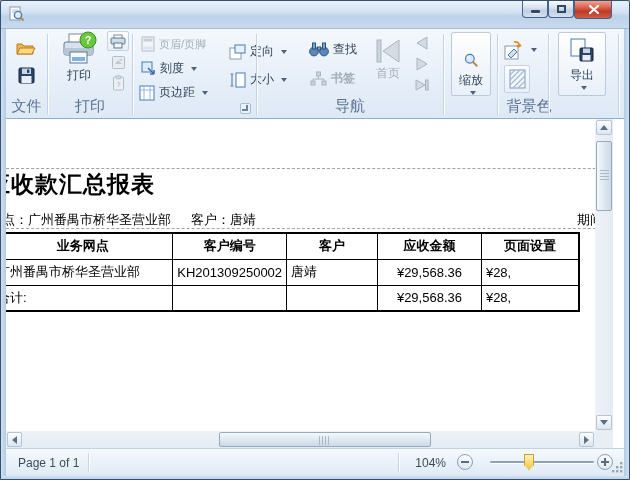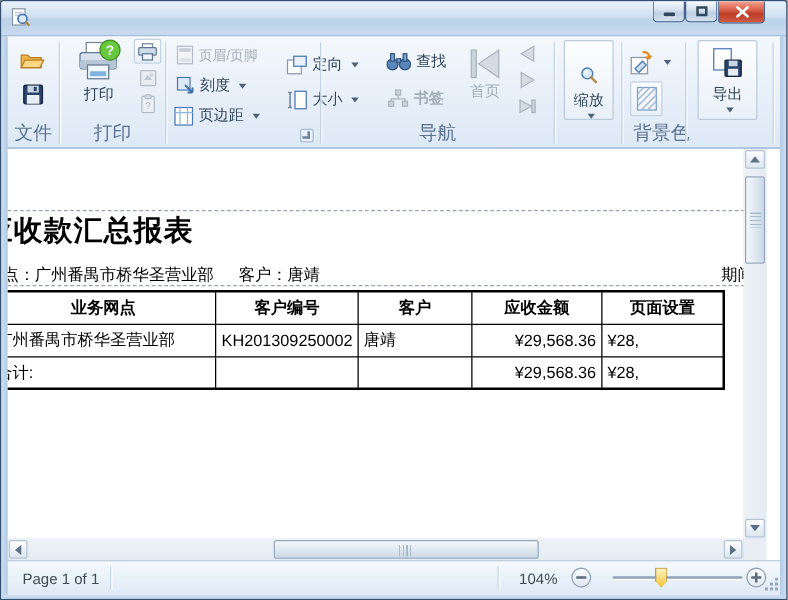--- a/index.html
+++ b/index.html
@@ -32,21 +32,21 @@
   
   .viewer{position:absolute;left:5px;top:118px;width:589px;height:312px;background:#fff;overflow:hidden;}
   .rightstrip{position:absolute;left:612px;top:118px;width:13px;height:329px;background:#fff;}
   .dashline{position:absolute;left:0;width:640px;border-top:1px dashed #9aa4ae;}
   .doc-title{position:absolute;font-size:23px;font-weight:bold;color:#000;white-space:nowrap;letter-spacing:1px;}
   .doc-info{position:absolute;font-size:13px;color:#000;white-space:nowrap;}
   .rtable{position:absolute;border-collapse:collapse;table-layout:fixed;background:#fff;}
   .rtable td,.rtable th{border:1px solid #000;height:26px;padding:0 4px;font-size:13px;color:#000;overflow:hidden;white-space:nowrap;}
   .rtable{border:2px solid #000;}
   .rtable th{font-weight:bold;text-align:center;}
-  .num{text-align:right;}
+  .num{text-align:center;}
   .cut5{text-align:left;padding-left:30px;}
   
   .vscroll{position:absolute;left:594px;top:118px;width:18px;height:312px;background:linear-gradient(90deg,#eef2f7,#e4ebf3);}
   .hscroll{position:absolute;left:5px;top:430px;width:589px;height:17px;background:linear-gradient(#eef2f7,#e4ebf3);}
   .corner{position:absolute;left:594px;top:430px;width:18px;height:17px;background:#e9eef5;}
   .sbtn{position:absolute;border:1px solid #b5c4d6;border-radius:2px;background:linear-gradient(#fdfdfe,#dde6f0);display:flex;align-items:center;justify-content:center;}
   .tri{width:0;height:0;}
   .tri.up{border-left:4px solid transparent;border-right:4px solid transparent;border-bottom:5px solid #5a7187;}
   .tri.down{border-left:4px solid transparent;border-right:4px solid transparent;border-top:5px solid #5a7187;}
   .tri.left{border-top:4px solid transparent;border-bottom:4px solid transparent;border-right:5px solid #5a7187;}

